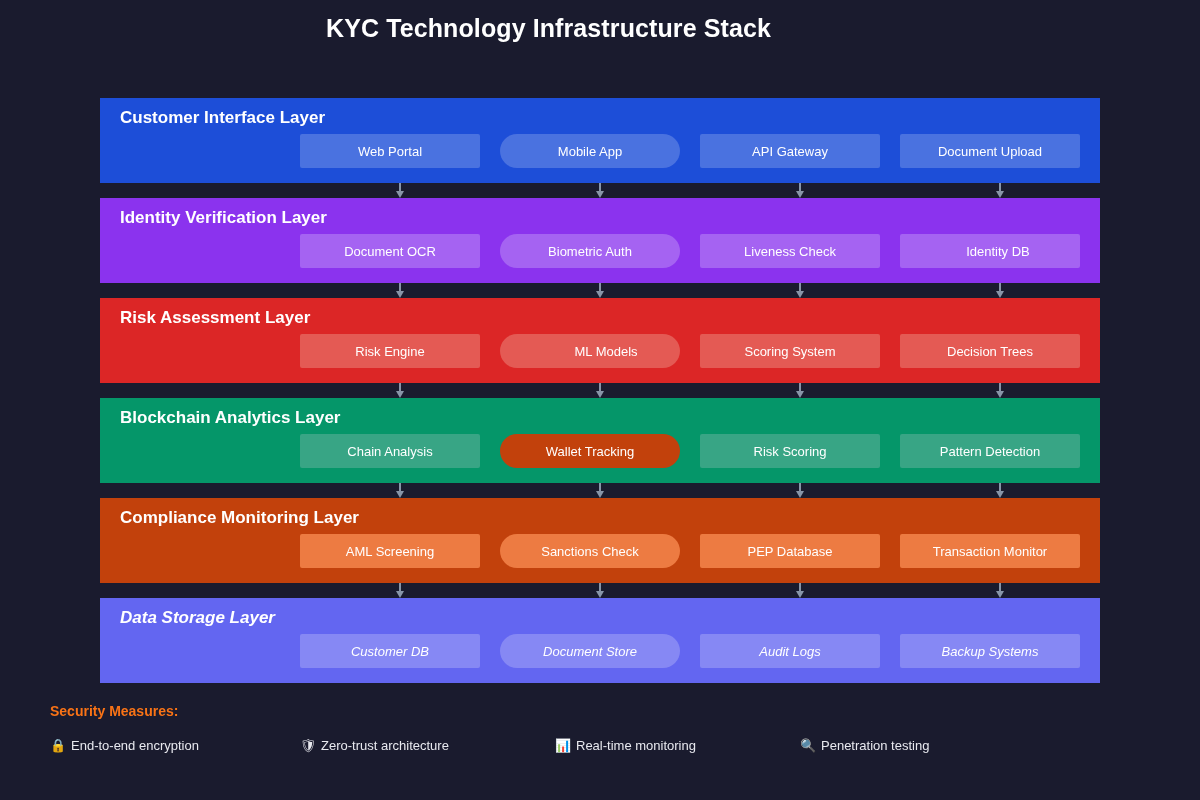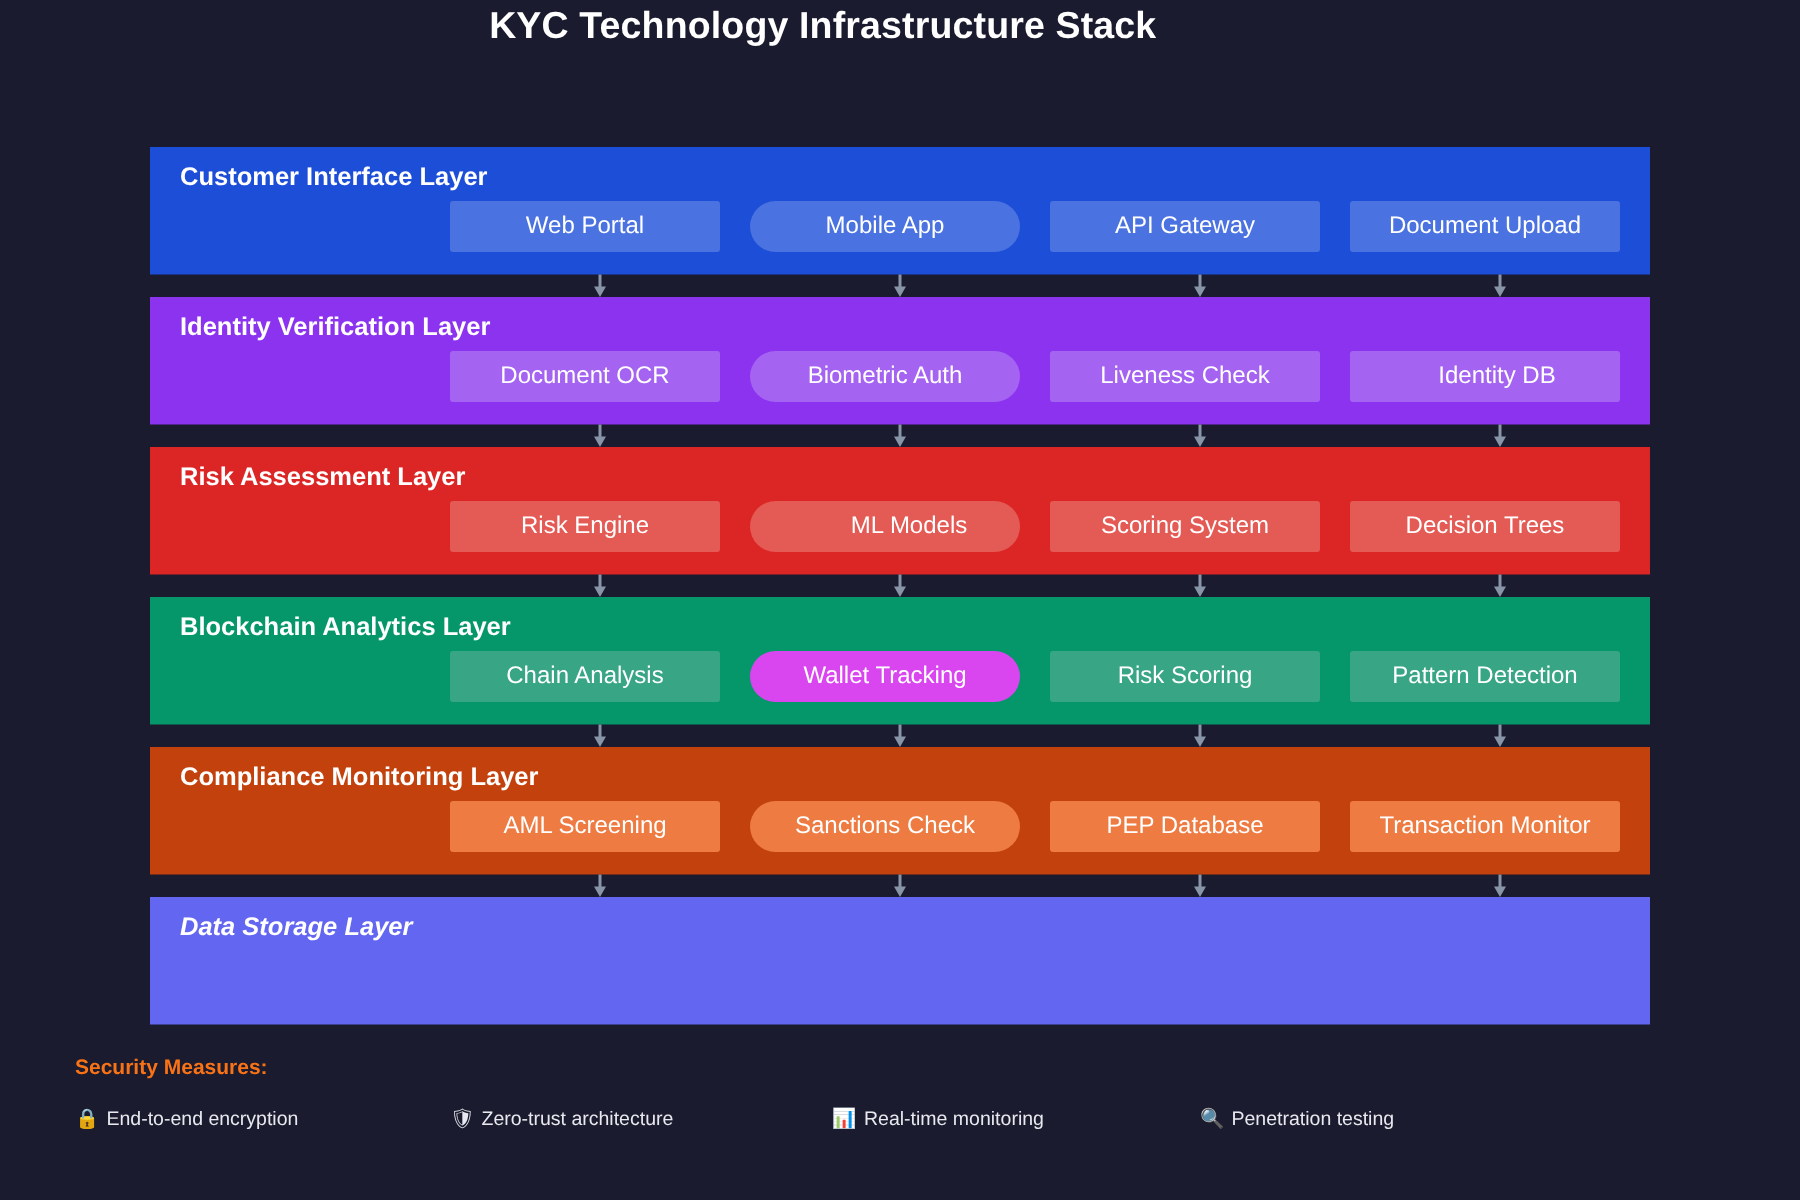--- a/index.html
+++ b/index.html
@@ -14,21 +14,21 @@
   body {
     background: #1a1b2e;
     font-family: "Liberation Sans", sans-serif;
     color: #ffffff;
     position: relative;
   }
 
   
   #page-title {
     position: absolute;
-    top: 3px;
+    top: 14px;
     left: 0;
     width: 1097px;
     text-align: center;
     font-size: 25px;
     font-weight: bold;
     letter-spacing: 0.1px;
     color: #ffffff;
   }
 
   
@@ -68,21 +68,21 @@
   }
 
   .component-box {
     position: absolute;
     top: 0;
     width: 180px;
     height: 34px;
     display: flex;
     align-items: center;
     justify-content: center;
-    font-size: 16px;
+    font-size: 13px;
     color: #ffffff;
     border-radius: 2px;
     white-space: nowrap;
   }
 
   .component-box.c0 { left: 200px; }
   .component-box.c1 { left: 400px; border-radius: 17px; }
   .component-box.c2 { left: 600px; }
   .component-box.c3 { left: 800px; }
 
@@ -261,21 +261,21 @@
       <div class="arrow a3">
         <div class="stem" style="background: rgb(136, 149, 168);"></div>
         <div class="head" style="border-top-color: rgb(136, 149, 168);"></div>
       </div>
     </div>
     <div class="layer-wrap">
       <div class="layer-band" style="background: rgb(5, 150, 105);">
         <div class="layer-title">Blockchain Analytics Layer</div>
         <div class="components">
           <div class="component-box c0" style="background: rgb(56, 165, 133);">Chain Analysis</div>
-          <div class="component-box c1" style="background: #d946ef;">Wallet Tracking</div>
+          <div class="component-box c1" style="background: #c2410c;">Wallet Tracking</div>
           <div class="component-box c2" style="background: rgb(56, 165, 133);">Risk Scoring</div>
           <div class="component-box c3" style="background: rgb(56, 165, 133);">Pattern Detection</div>
         </div>
       </div>
     </div>
     <div class="connectors">
       <div class="arrow a0">
         <div class="stem" style="background: rgb(136, 149, 168);"></div>
         <div class="head" style="border-top-color: rgb(136, 149, 168);"></div>
       </div>
@@ -317,20 +317,26 @@
         <div class="head" style="border-top-color: rgb(136, 149, 168);"></div>
       </div>
       <div class="arrow a3">
         <div class="stem" style="background: rgb(136, 149, 168);"></div>
         <div class="head" style="border-top-color: rgb(136, 149, 168);"></div>
       </div>
     </div>
     <div class="layer-wrap">
       <div class="layer-band" style="background: rgb(99, 102, 241); font-style: italic;">
         <div class="layer-title">Data Storage Layer</div>
+        <div class="components">
+          <div class="component-box c0" style="background: rgb(134, 136, 244);">Customer DB</div>
+          <div class="component-box c1" style="background: rgb(134, 136, 244);">Document Store</div>
+          <div class="component-box c2" style="background: rgb(134, 136, 244);">Audit Logs</div>
+          <div class="component-box c3" style="background: rgb(134, 136, 244);">Backup Systems</div>
+        </div>
       </div>
     </div>
   </div>
 
 <div id="security">
   <div id="security-heading">Security Measures:</div>
   <div id="security-list">
       <div class="security-item s0">
         <span class="sec-icon">🔒</span>
         <span>End-to-end encryption</span>

